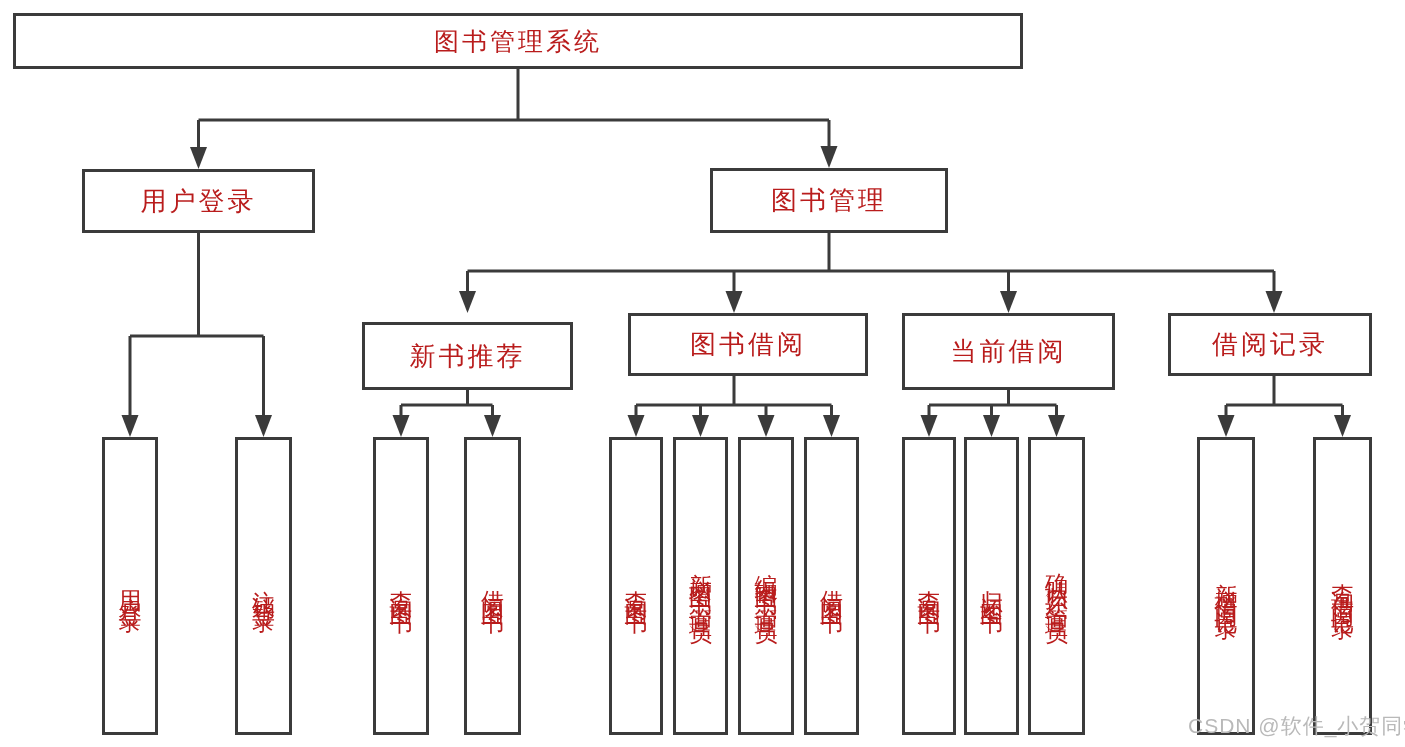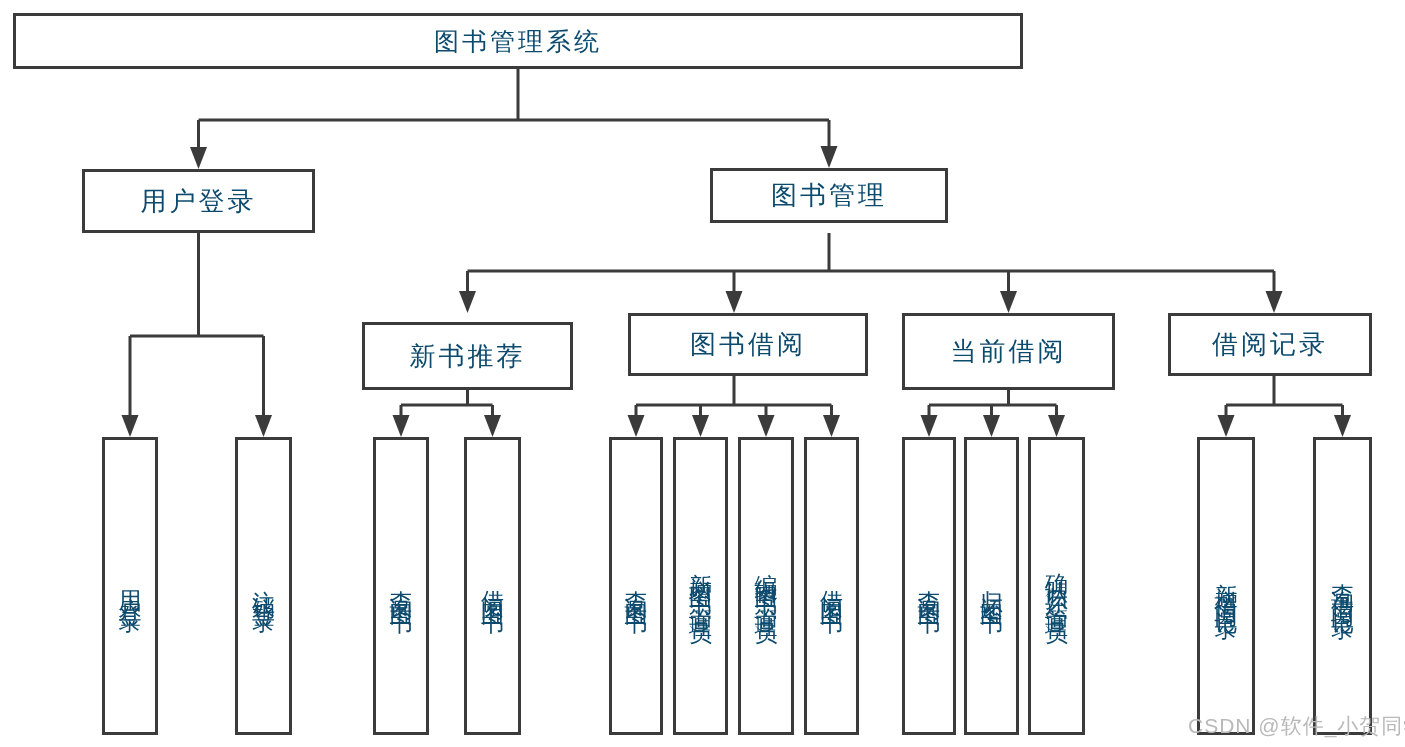--- a/index.html
+++ b/index.html
@@ -3,21 +3,21 @@
 <meta charset="utf-8">
 <style>
   html,body { margin:0; padding:0; background:#ffffff; }
   #canvas {
     position:relative; width:1405px; height:747px; background:#ffffff;
     font-family:"Liberation Sans","DejaVu Sans",sans-serif; overflow:hidden;
   }
   #connectors { position:absolute; left:0; top:0; z-index:1; }
   .node {
     position:absolute; box-sizing:border-box; background:#ffffff;
-    border:3px solid #3b3b3b; color:#0c4a6e;
+    border:3px solid #3b3b3b; color:#b91c1c;
     display:flex; align-items:center; justify-content:center; z-index:2;
   }
   .h-node { font-size:26px; letter-spacing:3px; white-space:nowrap; }
   .root-node { font-size:25px; }
   .v-node .vtext {
     writing-mode:vertical-rl; text-orientation:mixed;
     font-size:23px; letter-spacing:7px; line-height:1;
   }
   #watermark {
     position:absolute; left:1188px; top:712px; z-index:3;
@@ -81,21 +81,21 @@
     </g>
   </svg>
 
   <div class="node h-node root-node" style="left:13px;top:13px;width:1010px;height:56px">
     <span>图书管理系统</span>
   </div>
 
   <div class="node h-node" style="left:82px;top:169px;width:233px;height:64px">
     <span>用户登录</span>
   </div>
-  <div class="node h-node" style="left:710px;top:168px;width:238px;height:55px">
+  <div class="node h-node" style="left:710px;top:168px;width:238px;height:65px">
     <span>图书管理</span>
   </div>
 
   <div class="node h-node" style="left:362px;top:322px;width:211px;height:68px">
     <span>新书推荐</span>
   </div>
   <div class="node h-node" style="left:628px;top:313px;width:240px;height:63px">
     <span>图书借阅</span>
   </div>
   <div class="node h-node" style="left:902px;top:313px;width:213px;height:77px">

